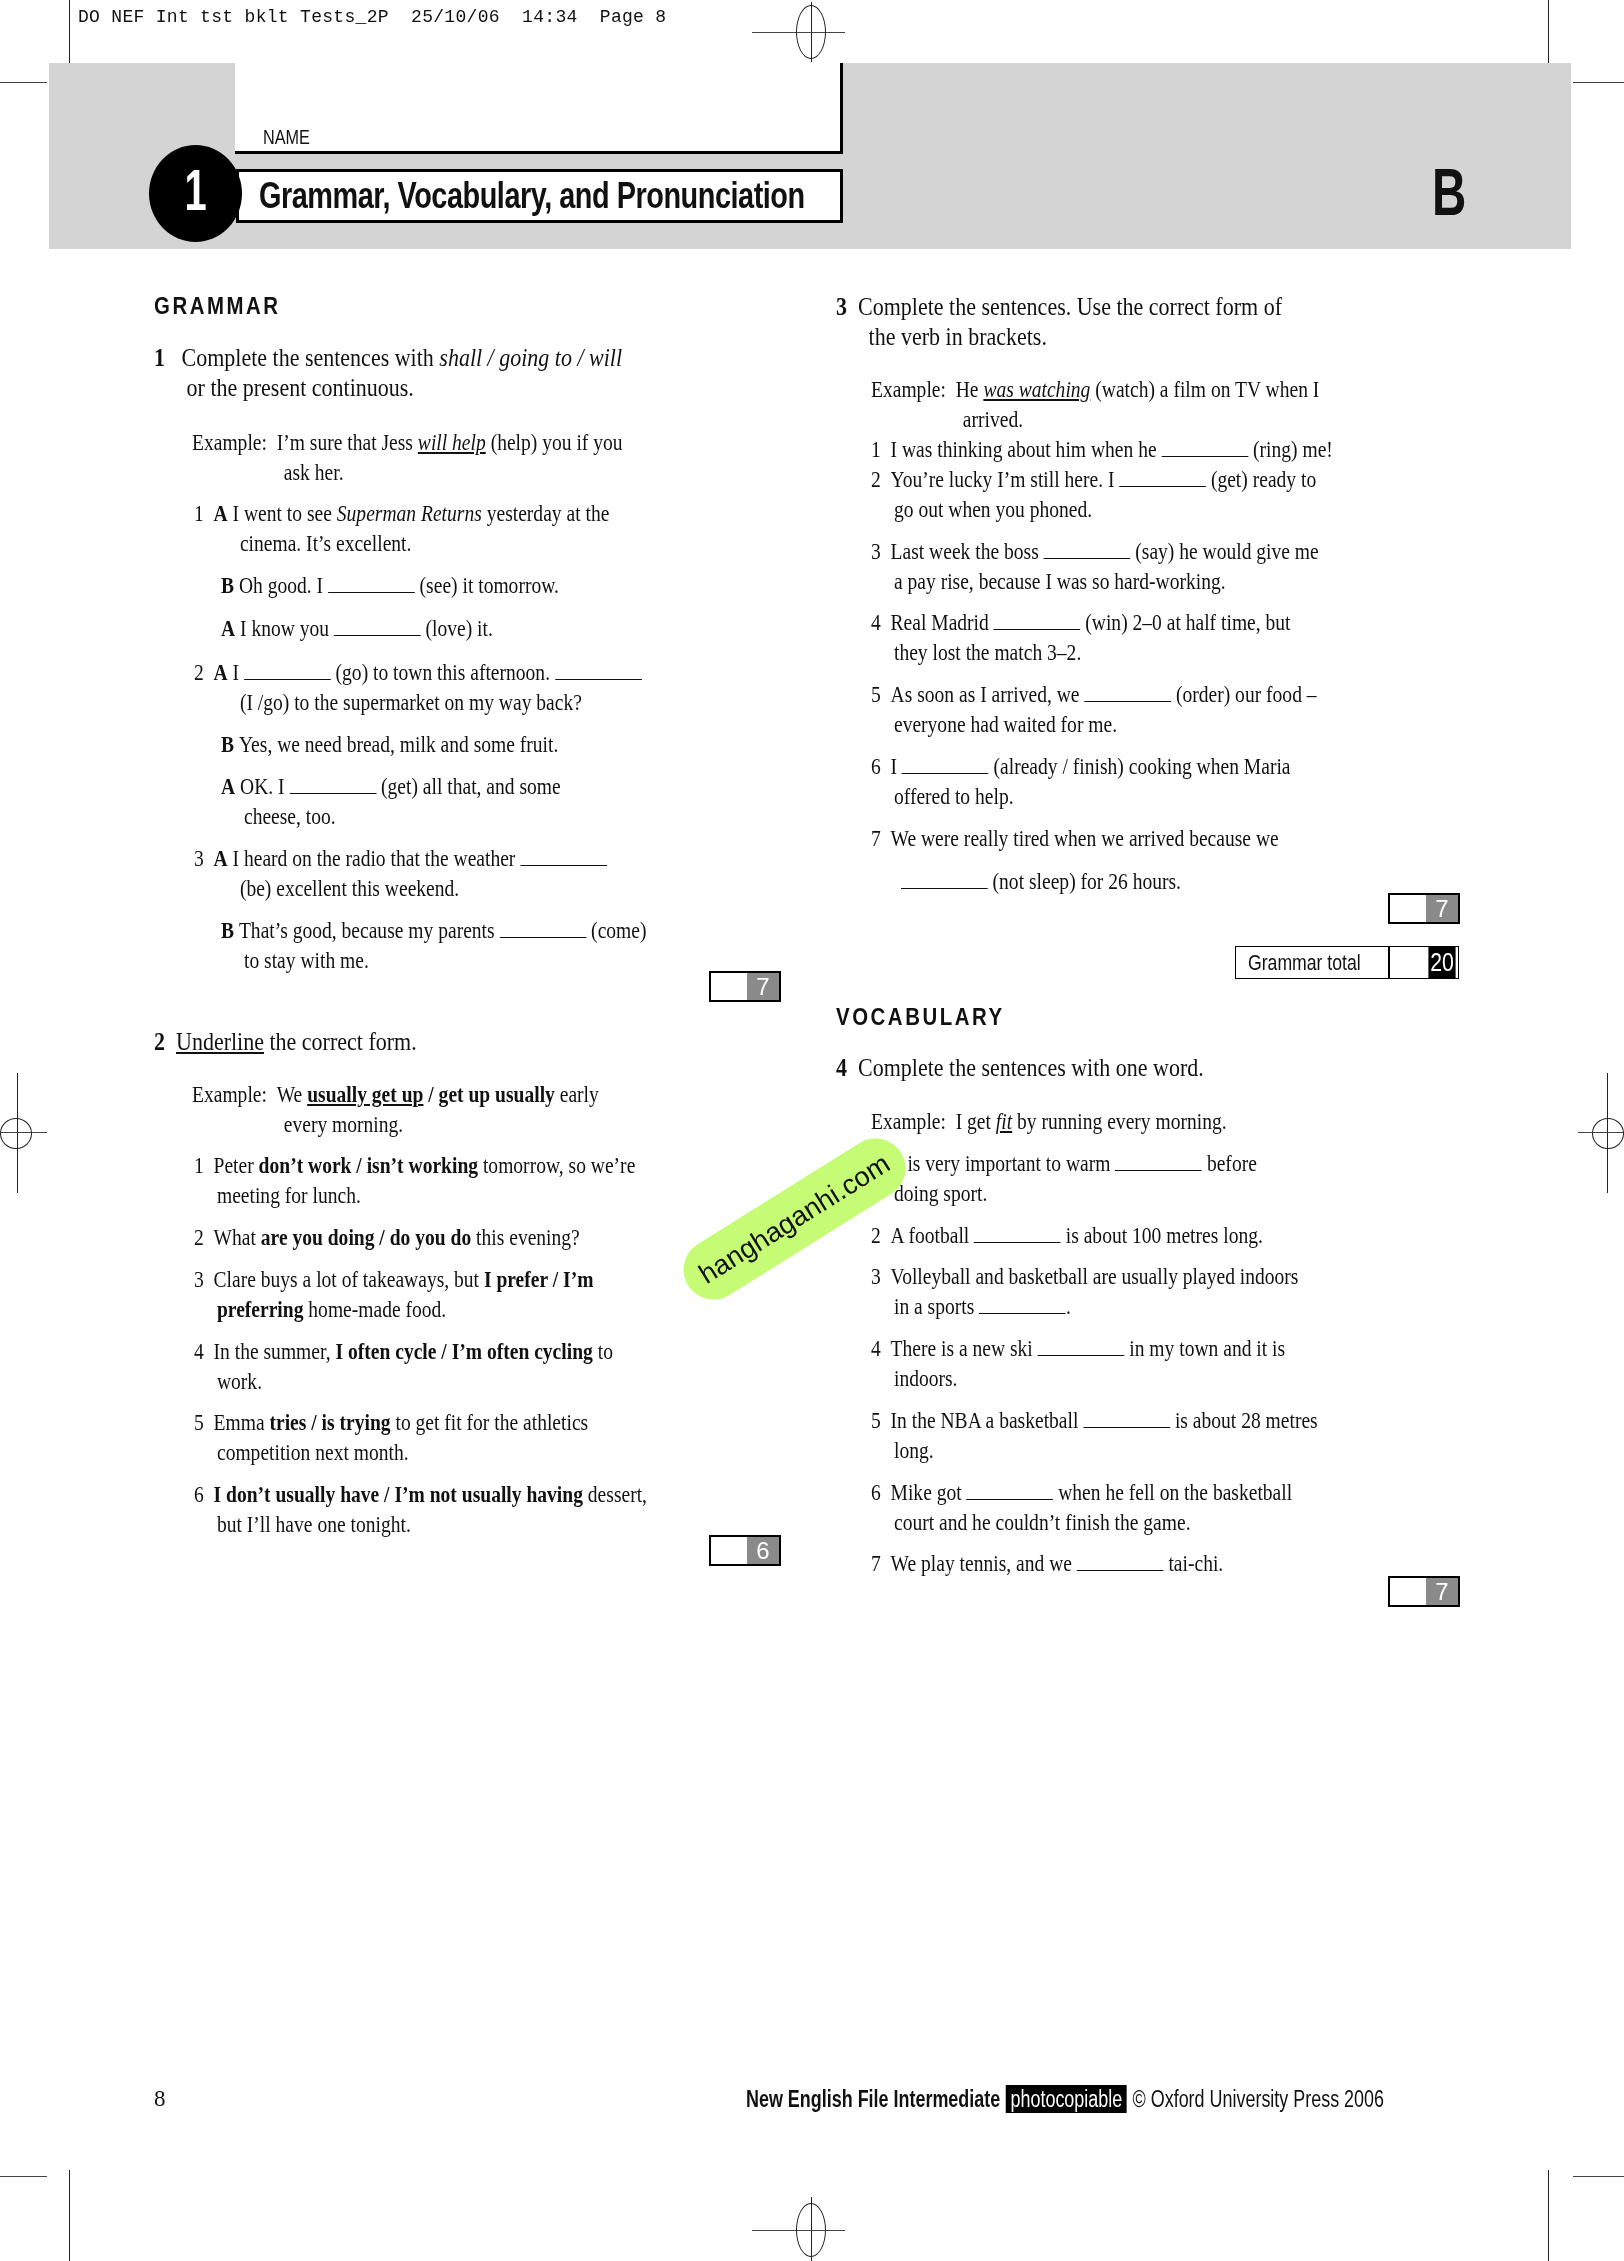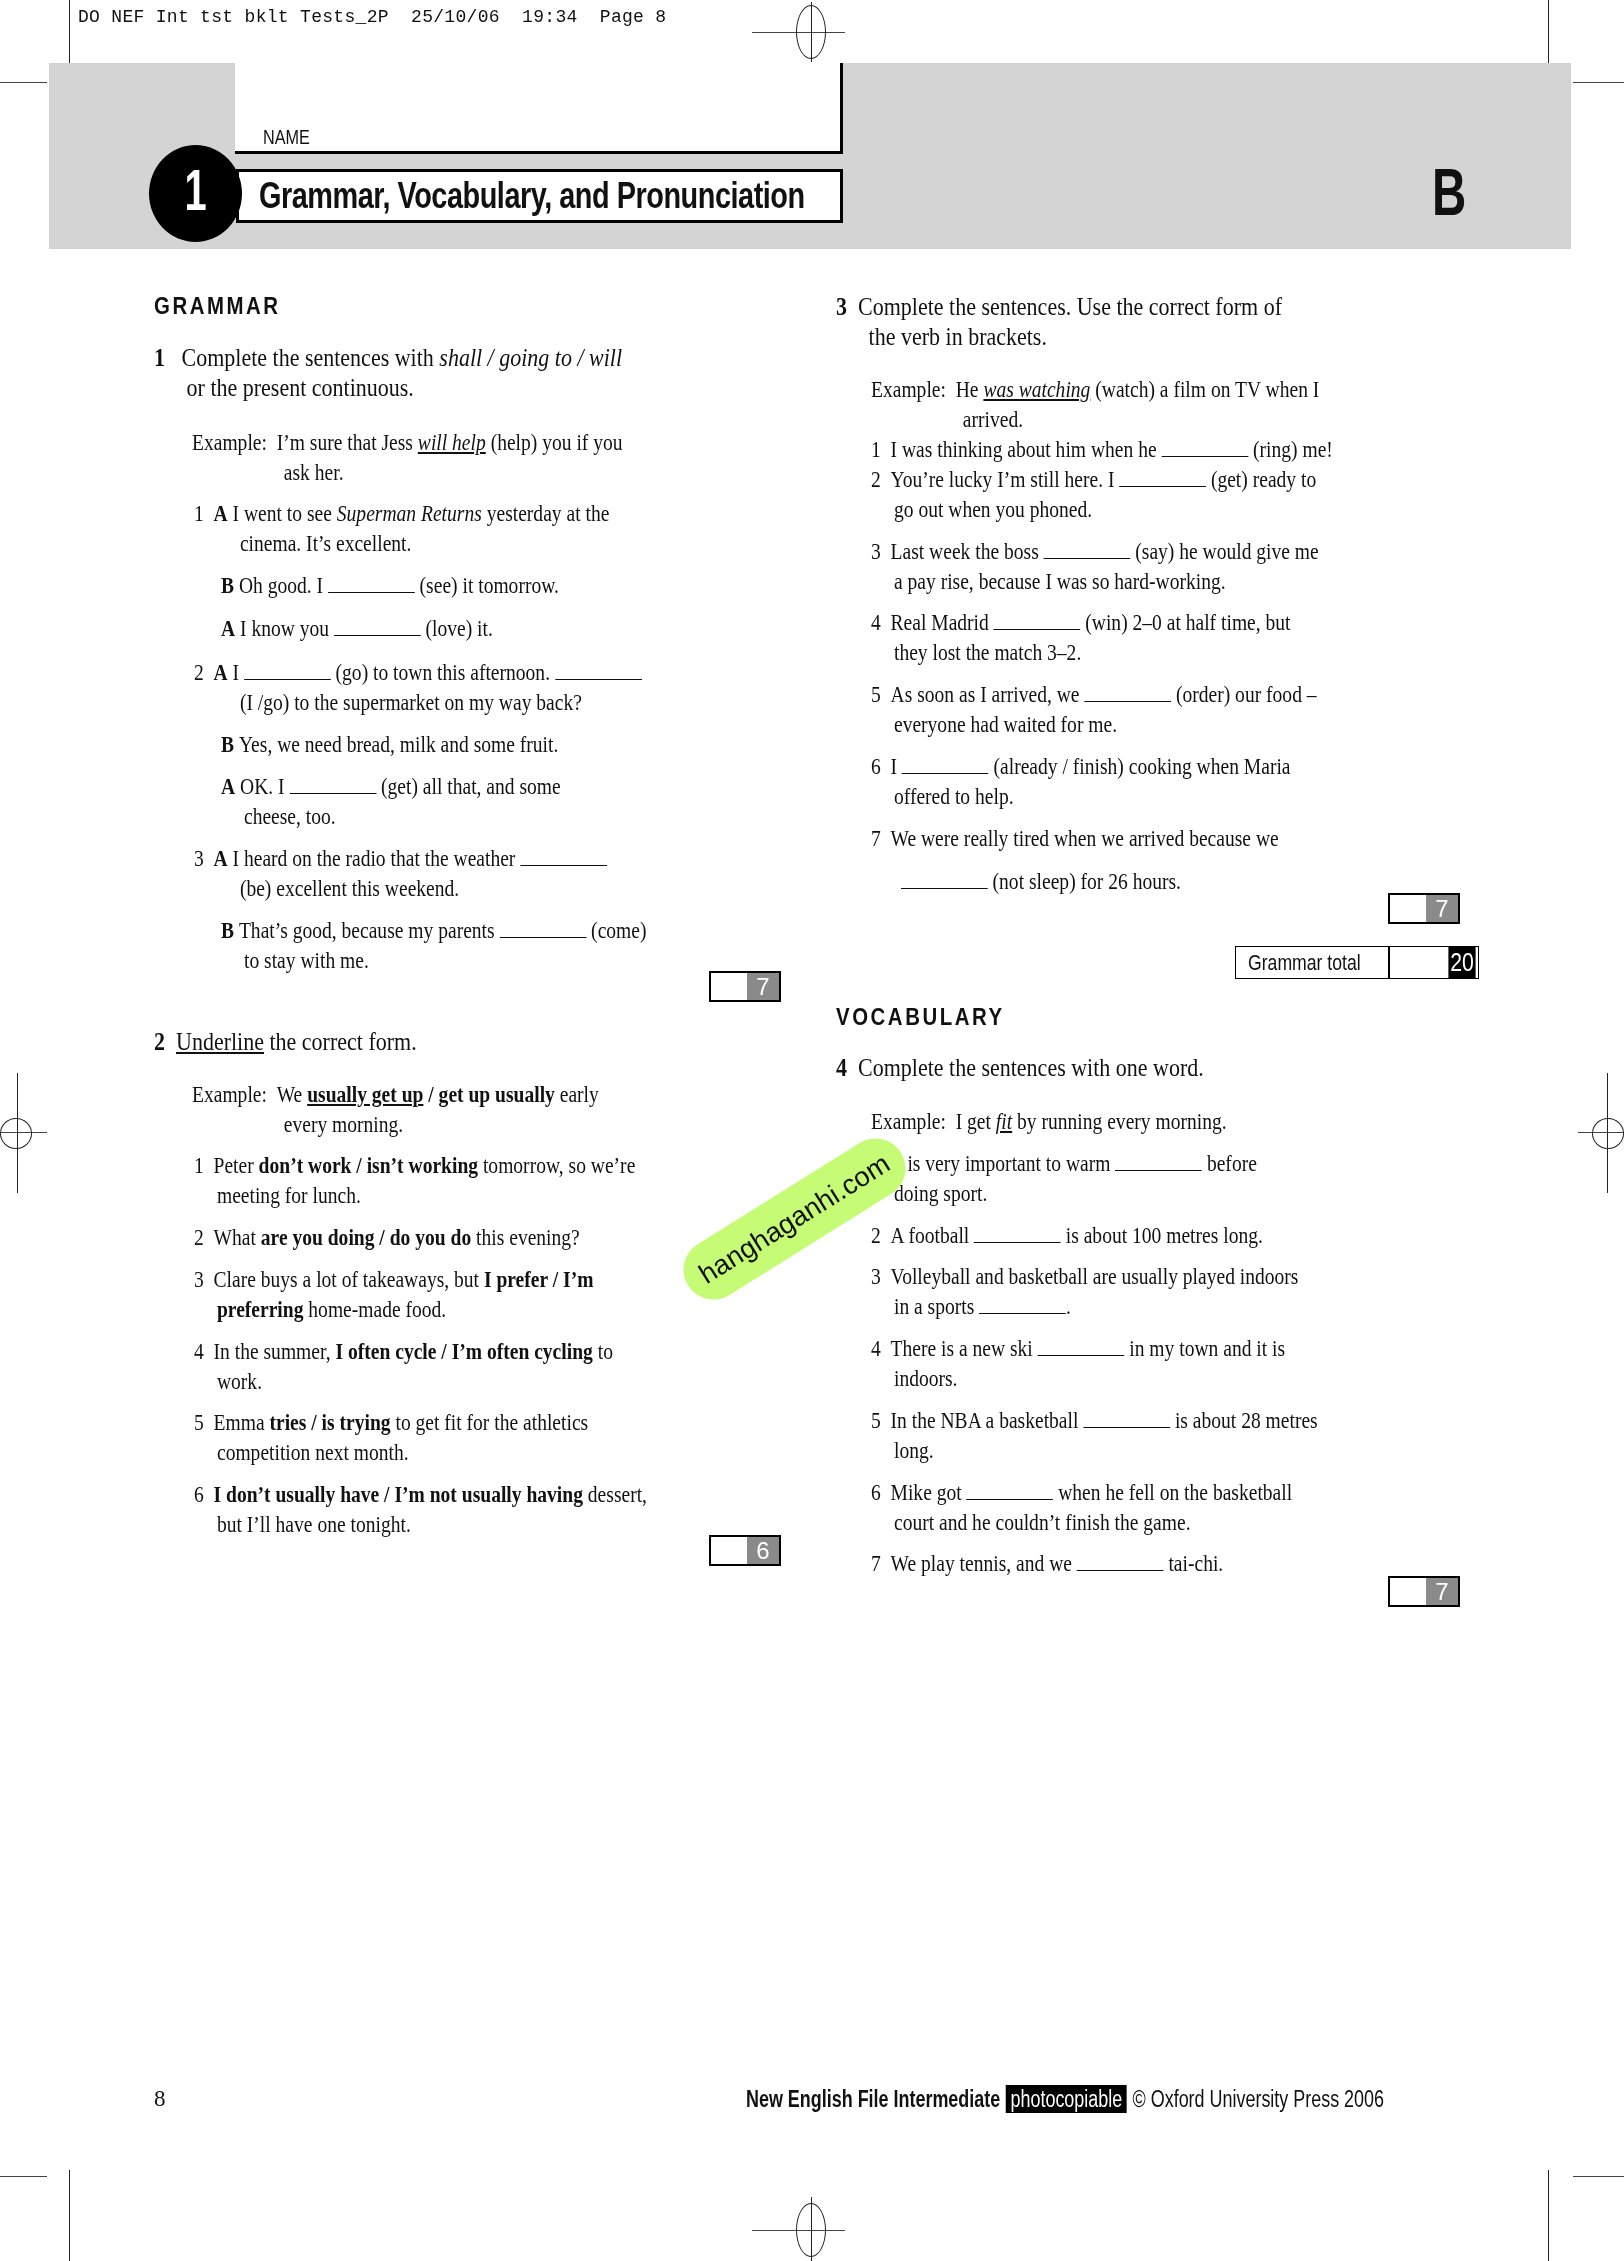--- a/index.html
+++ b/index.html
@@ -19,35 +19,35 @@
   .unitnum { left:149px; top:157px; width:93px; text-align:center; color:#fff; font-family:"Liberation Sans", "DejaVu Sans", sans-serif; font-weight:bold; font-size:57px; transform:scaleX(0.7); }
   .version { left:1432px; top:154px; font-family:"Liberation Sans", "DejaVu Sans", sans-serif; font-weight:bold; font-size:66px; transform:scaleX(0.72); transform-origin:left; }
 
   .sec { font-family:"Liberation Sans", "DejaVu Sans", sans-serif; font-weight:bold; font-size:24px; letter-spacing:3px; transform:scaleX(0.85); transform-origin:left; }
   .q { font-size:25px; line-height:30px; transform:scaleX(0.88); transform-origin:left; }
   .qnum { font-weight:bold; }
   .line { font-size:23px; line-height:30px; white-space:nowrap; transform:scaleX(0.85); transform-origin:left; }
   .blank { display:inline-block; width:102px; border-bottom:1.2px solid #111; height:19px; vertical-align:baseline; }
   .score { position:absolute; width:72px; height:31px; border:2.4px solid #000; box-sizing:border-box; background:#fff; }
   .score .fill { position:absolute; right:0; top:0; width:32px; height:100%; background:#8a8a8a; color:#fff; font-family:"Liberation Sans", "DejaVu Sans", sans-serif; font-size:24px; text-align:center; line-height:27.5px; }
-  .total { position:absolute; left:1235px; top:946px; width:244px; height:33px; border:1.8px solid #000; box-sizing:border-box; background:#fff; }
+  .total { position:absolute; left:1235px; top:946px; width:224px; height:33px; border:1.8px solid #000; box-sizing:border-box; background:#fff; }
   .total .lbl { position:absolute; left:12px; top:3.6px; font-family:"Liberation Sans", "DejaVu Sans", sans-serif; font-size:21.5px; transform:scaleX(0.82); transform-origin:left; white-space:nowrap; }
   .total .sep { position:absolute; left:152px; top:0; width:1.8px; height:100%; background:#000; }
   .total .val { position:absolute; right:0; top:0; width:32px; height:100%; background:#000; color:#fff; font-family:"Liberation Sans", "DejaVu Sans", sans-serif; font-size:25px; text-align:center; line-height:30px; transform:scaleX(0.85); }
   .watermark { left:669px; top:1189px; width:251px; height:60px; background:#c6fb75; border-radius:30px; transform:rotate(-32deg); transform-origin:center; }
   .watermark span { display:block; text-align:center; font-family:"Liberation Sans", "DejaVu Sans", sans-serif; font-size:27.5px; line-height:60px; color:#111; }
   .footer-num { left:154px; top:2086px; font-size:23px; }
   .footer { left:746px; top:2086px; font-family:"Liberation Sans", "DejaVu Sans", sans-serif; font-size:23px; white-space:nowrap; transform:scaleX(0.78); transform-origin:left; }
   .footer b { font-weight:bold; }
   .photo { background:#000; color:#fff; padding:1.2px 6px; margin:0 7.2px; }
 </style>
 </head>
 <body>
 
-<div class="abs slug">DO NEF Int tst bklt Tests_2P  25/10/06  19:34  Page 8</div>
+<div class="abs slug">DO NEF Int tst bklt Tests_2P  25/10/06  14:34  Page 8</div>
 <div class="vline" style="left:69px; top:0; height:161px;"></div>
 <div class="vline" style="left:1548px; top:0; height:161px;"></div>
 <div class="hline" style="left:0; top:82px; width:47px;"></div>
 <div class="hline" style="left:1573px; top:82px; width:51px;"></div>
 <div class="vline" style="left:811px; top:2.4px; height:60px;"></div>
 <div class="hline" style="left:752px; top:32px; width:93px;"></div>
 <div class="reg" style="left:796px; top:4.8px;"></div>
 
 <div class="vline" style="left:16.7px; top:1073px; height:120px;"></div>
 <div class="hline" style="left:0; top:1132px; width:47px;"></div>

